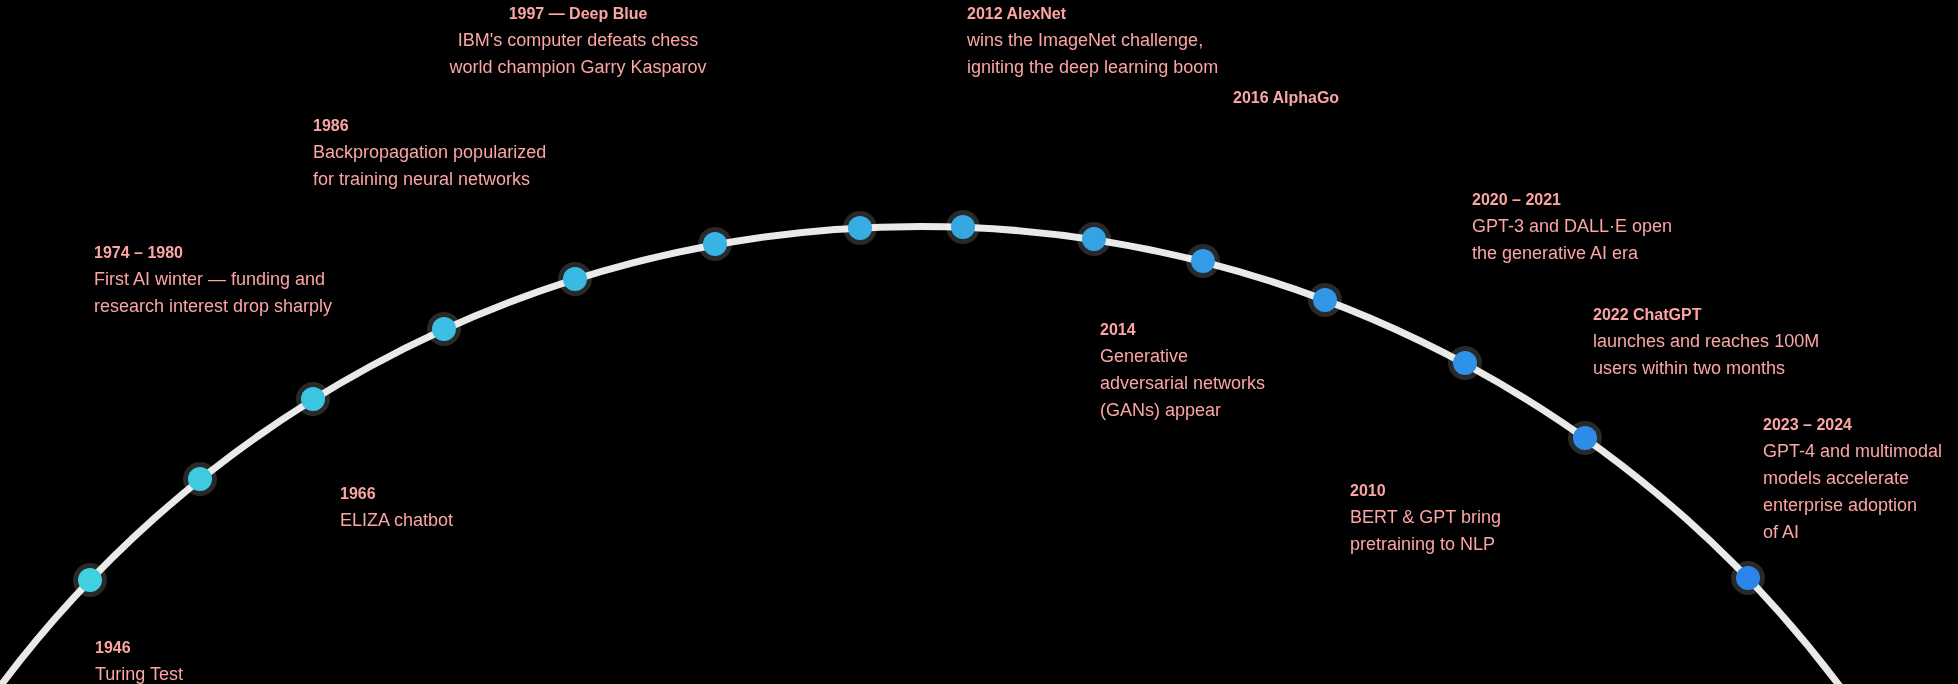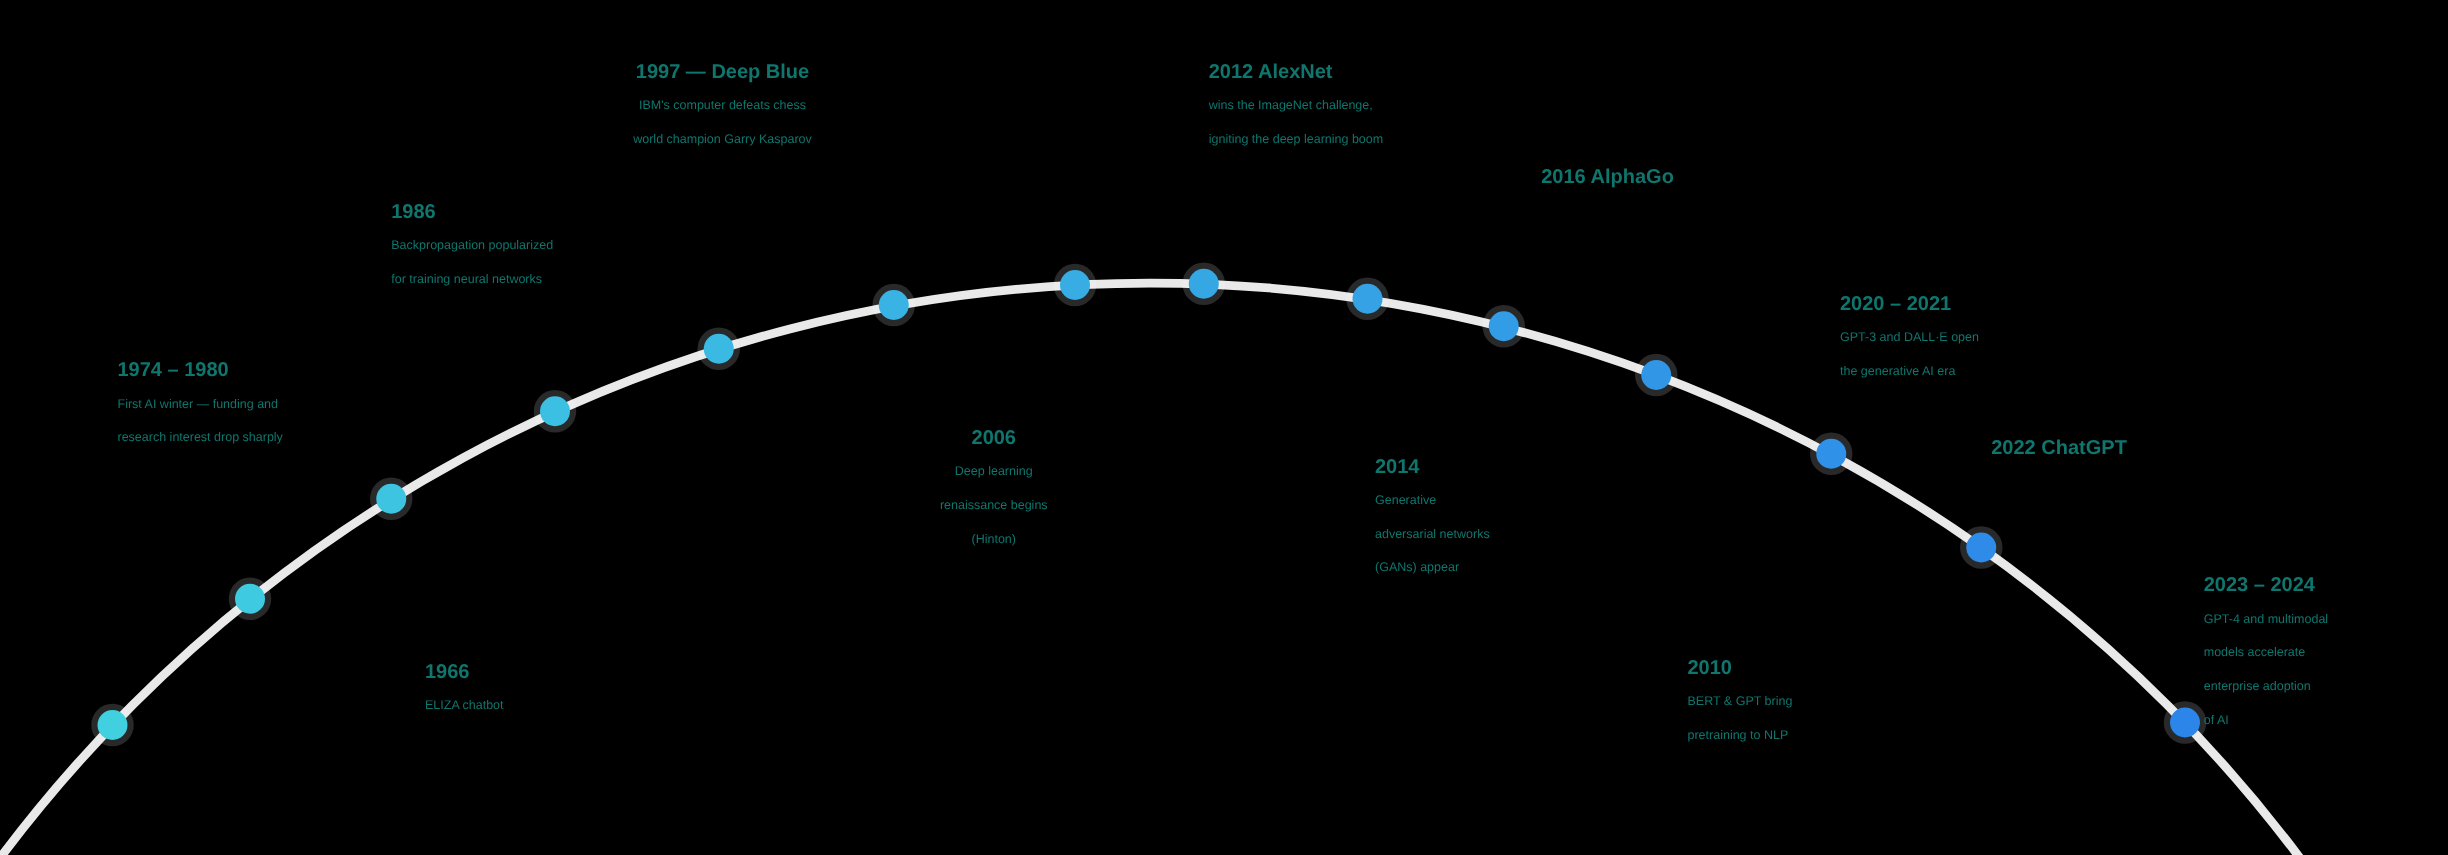--- a/index.html
+++ b/index.html
@@ -8,27 +8,27 @@
     background:#000000;
     font-family:"Liberation Sans", sans-serif;
   }
   #stage{position:absolute;inset:0;width:1958px;height:684px;}
   svg.arc-svg{position:absolute;left:0;top:0;pointer-events:none;}
   .dot{
     position:absolute;width:24px;height:24px;border-radius:50%;
     box-shadow:0 0 0 5px rgba(255,255,255,0.16);
   }
   .label{
-    position:absolute;color:#0f766e;margin-top:44px;
+    position:absolute;color:#fca5a5;
   }
   .label .yr{
     font-size:16px;font-weight:700;line-height:27px;white-space:pre-line;
   }
   .label .desc{
-    font-size:10px;font-weight:400;line-height:27px;white-space:pre-line;
+    font-size:18px;font-weight:400;line-height:27px;white-space:pre-line;
   }
   .label.center{text-align:center;}
 </style>
 </head>
 <body>
 
 <div id="stage">
 
   <svg class="arc-svg" width="1958" height="684" viewBox="0 0 1958 684">
     <path d="M -10 700 A 1150 1150 0 0 1 1850 700" fill="none" stroke="#e9e9e9" stroke-width="7" stroke-linecap="round"></path>
@@ -71,26 +71,20 @@
     <div class="desc">Backpropagation popularized
 for training neural networks</div>
   </div>
 
   <div class="label center" style="left:448px;top:0px;width:260px">
     <div class="yr">1997 — Deep Blue</div>
     <div class="desc">IBM's computer defeats chess
 world champion Garry Kasparov</div>
   </div>
 
-  <div class="label center" style="left:670px;top:293px;width:250px">
-    <div class="yr">2006</div>
-    <div class="desc">Deep learning
-renaissance begins
-(Hinton)</div>
-  </div>
 
   <div class="label" style="left:967px;top:0px">
     <div class="yr">2012 AlexNet</div>
     <div class="desc">wins the ImageNet challenge,
 igniting the deep learning boom</div>
   </div>
 
   <div class="label" style="left:1100px;top:316px">
     <div class="yr">2014</div>
     <div class="desc">Generative
@@ -109,20 +103,22 @@
   </div>
 
   <div class="label" style="left:1472px;top:186px">
     <div class="yr">2020 – 2021</div>
     <div class="desc">GPT-3 and DALL·E open
 the generative AI era</div>
   </div>
 
   <div class="label" style="left:1593px;top:301px">
     <div class="yr">2022 ChatGPT</div>
+    <div class="desc">launches and reaches 100M
+users within two months</div>
   </div>
 
   <div class="label" style="left:1763px;top:411px">
     <div class="yr">2023 – 2024</div>
     <div class="desc">GPT-4 and multimodal
 models accelerate
 enterprise adoption
 of AI</div>
   </div>
 

